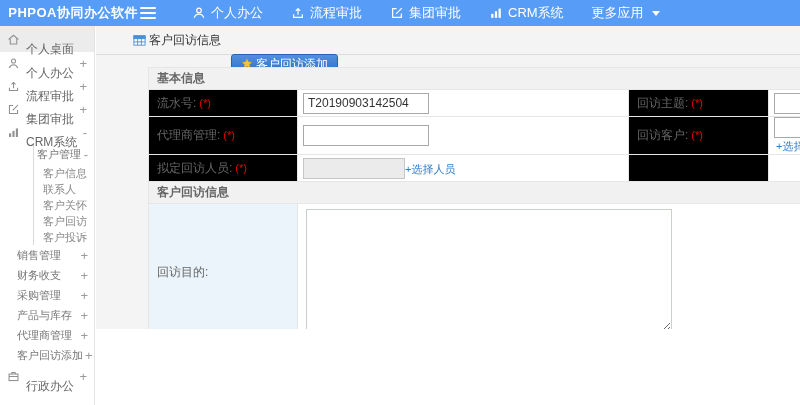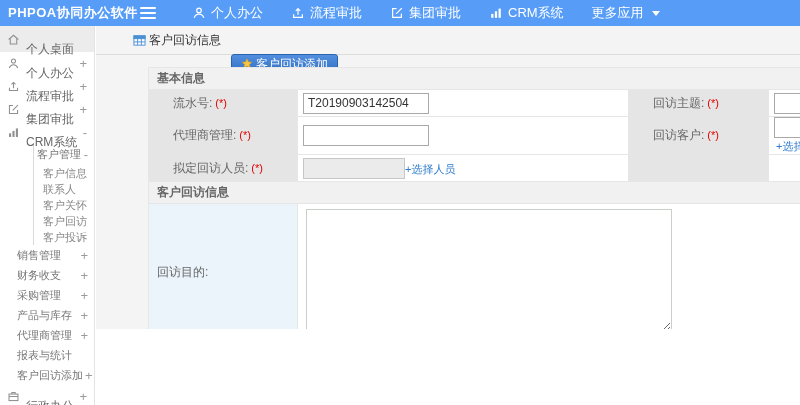--- a/index.html
+++ b/index.html
@@ -4,21 +4,21 @@
 <style>
   * { margin:0; padding:0; box-sizing:border-box; }
   html,body { width:800px; height:405px; overflow:hidden;
     font-family:"Liberation Sans","DejaVu Sans",sans-serif; background:#fff; }
   .stage { position:relative; width:800px; height:405px; overflow:hidden; }
 
   
   .topbar { position:absolute; left:0; top:0; width:800px; height:26px;
     background:#579df8; display:flex; align-items:center; color:#fff; }
   .logo { font-size:13px; font-weight:bold; padding-left:8px; width:138px;
-    letter-spacing:.5px; white-space:nowrap; cursor:pointer; }
+    letter-spacing:.5px; white-space:nowrap; cursor:pointer;text-align:right; }
   .hamburger { width:16px; height:12px; display:flex; flex-direction:column;
     justify-content:space-between; margin:0 22px 0 2px; cursor:pointer; }
   .hamburger i { display:block; height:2px; background:#fff; border-radius:1px; }
   .nav { display:flex; align-items:center; height:100%; }
   .nav-item { display:flex; align-items:center; height:100%; padding:0 14px;
     font-size:13px; cursor:pointer; white-space:nowrap; }
   .nav-item .nicon { width:14px; height:14px; margin-right:5px; display:inline-flex; }
   .nav-item svg { width:14px; height:14px; stroke:#fff; fill:none; stroke-width:1.4; }
   .nav-item svg .fillw { fill:#fff; stroke:none; }
   .caret { width:0; height:0; border-left:4px solid transparent; border-right:4px solid transparent;
@@ -62,21 +62,21 @@
   .tab-active .ticon { width:12px; height:12px; margin-right:3px; display:inline-flex; }
 
   
   .panel { position:absolute; left:52px; top:41px; width:952px; }
   table.form { border-collapse:collapse; table-layout:fixed; width:950px;
     background:#fff; border:1px solid #c9c9c9; }
   table.form td { border:1px solid #e6e6e6; font-size:12px; color:#666;
     vertical-align:middle; overflow:hidden; }
   td.section { background:#f1f1f1; font-weight:bold; color:#444;
     height:22px; padding-left:8px; }
-  td.lbl { background:#e5e5e5; padding-left:24px; height:27px; }
+  td.lbl { background:#000000; padding-left:8px; height:27px; }
   td.inp { background:#fff; padding-left:5px; }
   td.tlbl { background:#ebf4fb; padding-left:8px; }
   .req { color:#e60000; margin-left:3px; font-size:11px; }
   input.txt { width:126px; height:21px; border:1px solid #a9a9a9; font-size:12px;
     padding:0 4px; font-family:inherit; color:#333; background:#fff; }
   input.txt.dis { width:102px; background:#ebebeb; border:1px solid #c6c6c6; }
   a.sel-link { color:#2e7bcc; font-size:11px; text-decoration:none; cursor:pointer;
     margin-left:0; white-space:nowrap; }
   .stack { display:flex; flex-direction:column; justify-content:center; }
   .stack .sel-link { margin:1px 0 0 2px; }
@@ -218,23 +218,20 @@
       </div>
       <div class="lvl2">
         <span class="slabel">产品与库存</span>
         <span class="toggle">+</span>
       </div>
       <div class="lvl2">
         <span class="slabel">代理商管理</span>
         <span class="toggle">+</span>
       </div>
       <div class="lvl2">
-        <span class="slabel">报表与统计</span>
-      </div>
-      <div class="lvl2">
         <span class="slabel">客户回访添加</span>
         <span class="toggle">+</span>
       </div>
     </div>
 
     <div class="side-item last">
       <span class="sicon">
         <svg viewBox="0 0 16 16">
             <rect x="2.5" y="5" width="11" height="8"></rect>
             <path d="M6 5V3h4v2M2.5 8h11"></path>

